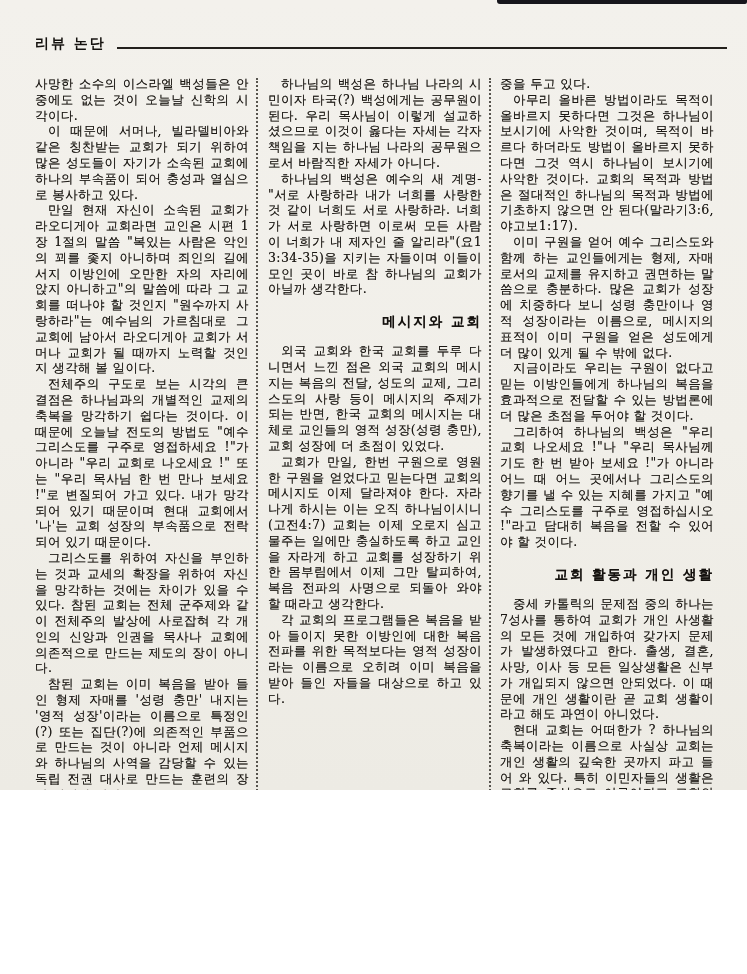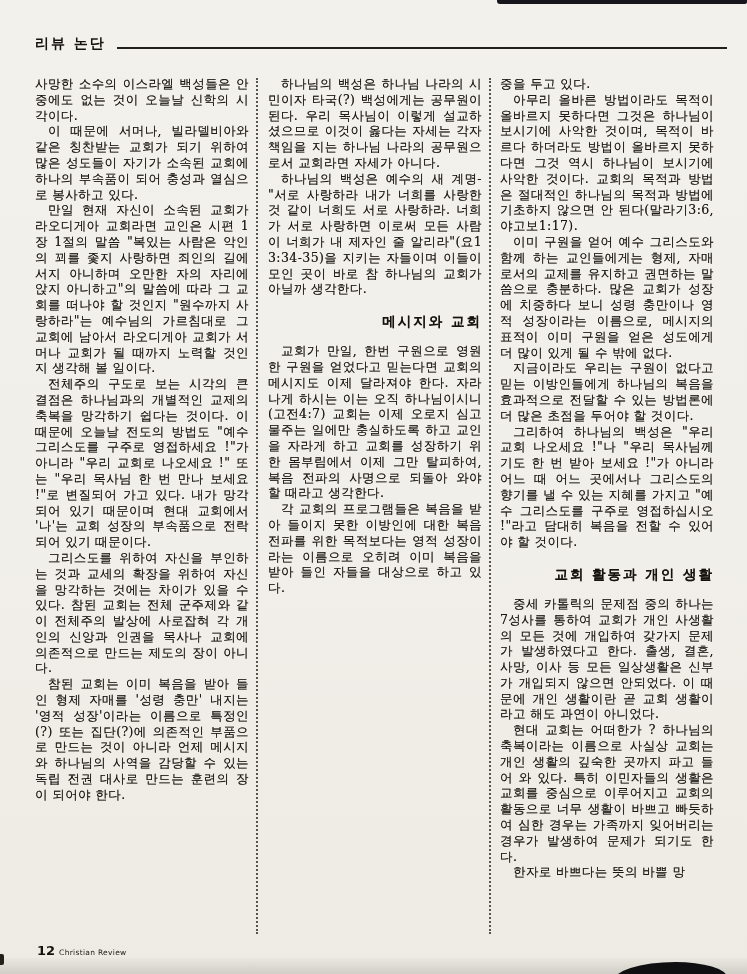--- a/index.html
+++ b/index.html
@@ -1,17 +1,17 @@
 <!DOCTYPE html>
 <html><head>
 <meta charset="utf-8">
 <style>
   html,body{margin:0;padding:0;background:#ffffff;}
   .page{
-    position:relative;width:747px;height:974px;overflow:hidden;
+    position:relative;width:747px;height:790px;overflow:hidden;
     background:linear-gradient(180deg,#f3f1ec 0%,#f1efe9 55%,#edebe4 100%);
     font-family:"DejaVu Serif",serif;color:#1a1714;
   }
   .header-label{
     position:absolute;left:35px;top:35px;
     font-family:"DejaVu Sans",sans-serif;font-weight:bold;
     font-size:14px;letter-spacing:2px;color:#14110e;
   }
   .header-rule{
     position:absolute;left:117px;top:47px;width:610px;height:2px;
@@ -69,30 +69,31 @@
 <body>
 
 <div class="page">
 
   <span class="header-label">리뷰 논단</span>
   <div class="header-rule"></div>
 
   <div class="column col-0">
       <p class="">사망한 소수의 이스라엘 백성들은 안중에도 없는 것이 오늘날 신학의 시각이다.</p>
       <p class="indent">이 때문에 서머나, 빌라델비아와 같은 칭찬받는 교회가 되기 위하여 많은 성도들이 자기가 소속된 교회에 하나의 부속품이 되어 충성과 열심으로 봉사하고 있다.</p>
-      <p class="indent">만일 현재 자신이 소속된 교회가 라오디게아 교회라면 교인은 시편 1장 1절의 말씀 "복있는 사람은 악인의 꾀를 좇지 사랑하면 죄인의 길에 서지 아니하며 오만한 자의 자리에 앉지 아니하고"의 말씀에 따라 그 교회를 떠나야 할 것인지 "원수까지 사랑하라"는 예수님의 가르침대로 그 교회에 남아서 라오디게아 교회가 서머나 교회가 될 때까지 노력할 것인지 생각해 볼 일이다.</p>
+      <p class="indent">만일 현재 자신이 소속된 교회가 라오디게아 교회라면 교인은 시편 1장 1절의 말씀 "복있는 사람은 악인의 꾀를 좇지 아니하며 죄인의 길에 서지 이방인에 오만한 자의 자리에 앉지 아니하고"의 말씀에 따라 그 교회를 떠나야 할 것인지 "원수까지 사랑하라"는 예수님의 가르침대로 그 교회에 남아서 라오디게아 교회가 서머나 교회가 될 때까지 노력할 것인지 생각해 볼 일이다.</p>
       <p class="indent">전체주의 구도로 보는 시각의 큰 결점은 하나님과의 개별적인 교제의 축복을 망각하기 쉽다는 것이다. 이 때문에 오늘날 전도의 방법도 "예수 그리스도를 구주로 영접하세요 !"가 아니라 "우리 교회로 나오세요 !" 또는 "우리 목사님 한 번 만나 보세요 !"로 변질되어 가고 있다. 내가 망각되어 있기 때문이며 현대 교회에서 '나'는 교회 성장의 부속품으로 전락되어 있기 때문이다.</p>
       <p class="indent">그리스도를 위하여 자신을 부인하는 것과 교세의 확장을 위하여 자신을 망각하는 것에는 차이가 있을 수 있다. 참된 교회는 전체 군주제와 같이 전체주의 발상에 사로잡혀 각 개인의 신앙과 인권을 목사나 교회에 의존적으로 만드는 제도의 장이 아니다.</p>
       <p class="indent">참된 교회는 이미 복음을 받아 들인 형제 자매를 '성령 충만' 내지는 '영적 성장'이라는 이름으로 특정인(?) 또는 집단(?)에 의존적인 부품으로 만드는 것이 아니라 언제 메시지와 하나님의 사역을 감당할 수 있는 독립 전권 대사로 만드는 훈련의 장이 되어야 한다.</p>
     </div>
   <div class="divider divider-1"></div>
   <div class="column col-1">
-      <p class="indent">하나님의 백성은 하나님 나라의 시민이자 타국(?) 백성에게는 공무원이 된다. 우리 목사님이 이렇게 설교하셨으므로 이것이 옳다는 자세는 각자 책임을 지는 하나님 나라의 공무원으로서 교회라면 자세가 아니다.</p>
+      <p class="indent">하나님의 백성은 하나님 나라의 시민이자 타국(?) 백성에게는 공무원이 된다. 우리 목사님이 이렇게 설교하셨으므로 이것이 옳다는 자세는 각자 책임을 지는 하나님 나라의 공무원으로서 바람직한 자세가 아니다.</p>
       <p class="indent">하나님의 백성은 예수의 새 계명-"서로 사랑하라 내가 너희를 사랑한 것 같이 너희도 서로 사랑하라. 너희가 서로 사랑하면 이로써 모든 사람이 너희가 내 제자인 줄 알리라"(요13:34-35)을 지키는 자들이며 이들이 모인 곳이 바로 참 하나님의 교회가 아닐까 생각한다.</p>
       <h2 class="col-heading">메시지와 교회</h2>
+      <p class="indent">외국 교회와 한국 교회를 두루 다니면서 느낀 점은 외국 교회의 메시지는 복음의 전달, 성도의 교제, 그리스도의 사랑 등이 메시지의 주제가 되는 반면, 한국 교회의 메시지는 대체로 교인들의 영적 성장(성령 충만), 교회 성장에 더 초점이 있었다.</p>
       <p class="indent">교회가 만일, 한번 구원으로 영원한 구원을 얻었다고 믿는다면 교회의 메시지도 이제 달라져야 한다. 자라나게 하시는 이는 오직 하나님이시니(고전4:7) 교회는 이제 오로지 심고 물주는 일에만 충실하도록 하고 교인을 자라게 하고 교회를 성장하기 위한 몸부림에서 이제 그만 탈피하여, 복음 전파의 사명으로 되돌아 와야 할 때라고 생각한다.</p>
       <p class="indent">각 교회의 프로그램들은 복음을 받아 들이지 못한 이방인에 대한 복음 전파를 위한 목적보다는 영적 성장이라는 이름으로 오히려 이미 복음을 받아 들인 자들을 대상으로 하고 있다.</p>
     </div>
   <div class="divider divider-2"></div>
   <div class="column col-2">
       <p class="">중을 두고 있다.</p>
       <p class="indent">아무리 올바른 방법이라도 목적이 올바르지 못하다면 그것은 하나님이 보시기에 사악한 것이며, 목적이 바르다 하더라도 방법이 올바르지 못하다면 그것 역시 하나님이 보시기에 사악한 것이다. 교회의 목적과 방법은 절대적인 하나님의 목적과 방법에 기초하지 않으면 안 된다(말라기3:6, 야고보1:17).</p>
       <p class="indent">이미 구원을 얻어 예수 그리스도와 함께 하는 교인들에게는 형제, 자매로서의 교제를 유지하고 권면하는 말씀으로 충분하다. 많은 교회가 성장에 치중하다 보니 성령 충만이나 영적 성장이라는 이름으로, 메시지의 표적이 이미 구원을 얻은 성도에게 더 많이 있게 될 수 밖에 없다.</p>
       <p class="indent">지금이라도 우리는 구원이 없다고 믿는 이방인들에게 하나님의 복음을 효과적으로 전달할 수 있는 방법론에 더 많은 초점을 두어야 할 것이다.</p>
       <p class="indent">그리하여 하나님의 백성은 "우리 교회 나오세요 !"나 "우리 목사님께 기도 한 번 받아 보세요 !"가 아니라 어느 때 어느 곳에서나 그리스도의 향기를 낼 수 있는 지혜를 가지고 "예수 그리스도를 구주로 영접하십시오 !"라고 담대히 복음을 전할 수 있어야 할 것이다.</p>

